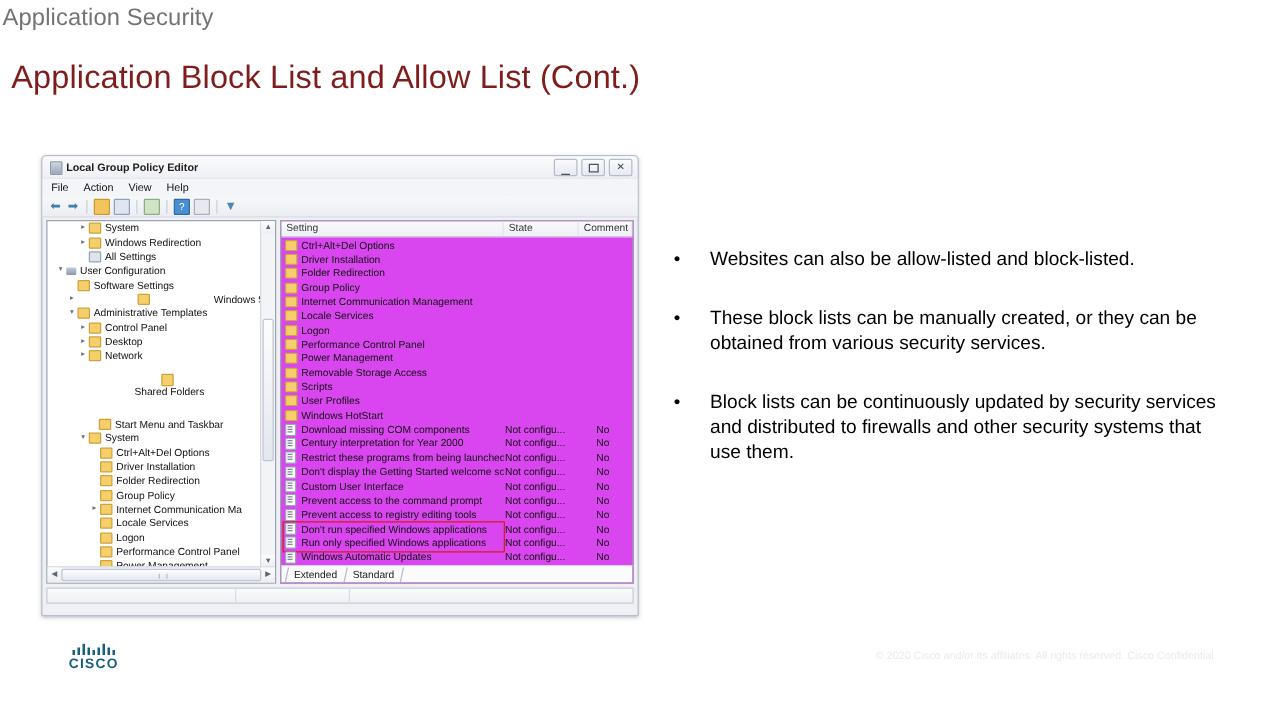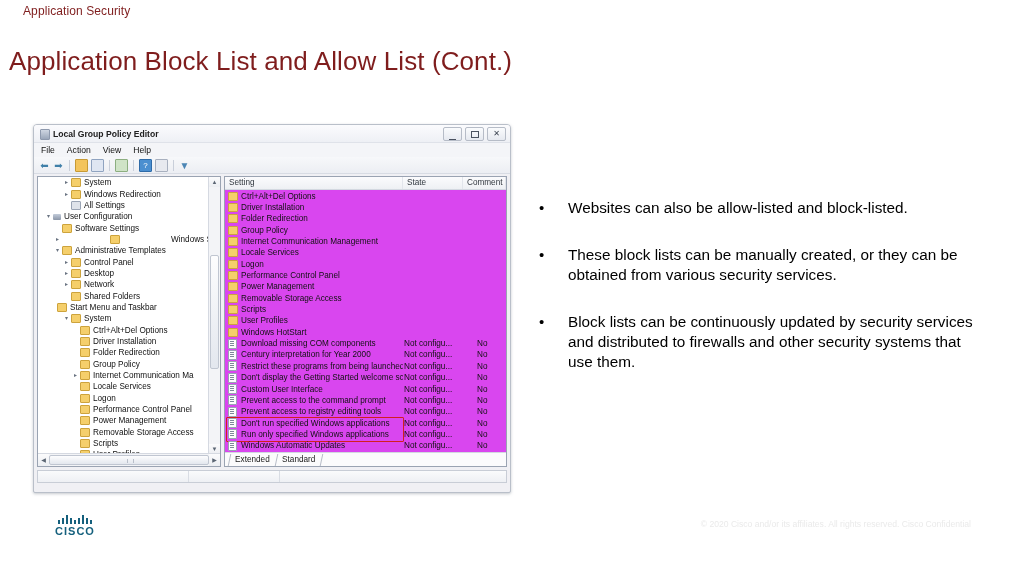--- a/index.html
+++ b/index.html
@@ -10,22 +10,22 @@
     overflow: hidden;
   }
   #slide {
     position: relative;
     width: 1024px; height: 576px;
     background: #ffffff;
   }
 
   
   .eyebrow {
-    position: absolute; left: 23px; top: 4px;
-    font-size: 12px; color: #7f1d1d; letter-spacing: 0.1px;
+    position: absolute; left: 2px; top: 4px;
+    font-size: 19px; color: #737373; letter-spacing: 0.1px;
   }
   .slide-title {
     position: absolute; left: 9px; top: 46px;
     font-size: 26px; color: #7f1d1d; letter-spacing: 0.1px;
     white-space: nowrap;
   }
 
   
   .bullets {
     position: absolute; left: 539px; top: 198px;
@@ -385,26 +385,26 @@
             <div class="tree-row" style="padding-left: 24px;">
               <span class="twisty">▸</span>
               <span class="folder"></span>
               <span>Desktop</span>
             </div>
             <div class="tree-row" style="padding-left: 24px;">
               <span class="twisty">▸</span>
               <span class="folder"></span>
               <span>Network</span>
             </div>
-            <div class="tree-row" style="padding-left: 24px;">
+            <div class="tree-row" style="padding-left: 24px; flex-direction: column;">
               <span class="twisty"></span>
               <span class="folder"></span>
               <span>Shared Folders</span>
             </div>
-            <div class="tree-row" style="padding-left: 10px;">
+            <div class="tree-row" style="padding-left: 32px; margin-top: 32px;">
               <span class="twisty"></span>
               <span class="folder"></span>
               <span>Start Menu and Taskbar</span>
             </div>
             <div class="tree-row" style="padding-left: 24px;">
               <span class="twisty">▾</span>
               <span class="folder"></span>
               <span>System</span>
             </div>
             <div class="tree-row" style="padding-left: 33px;">

